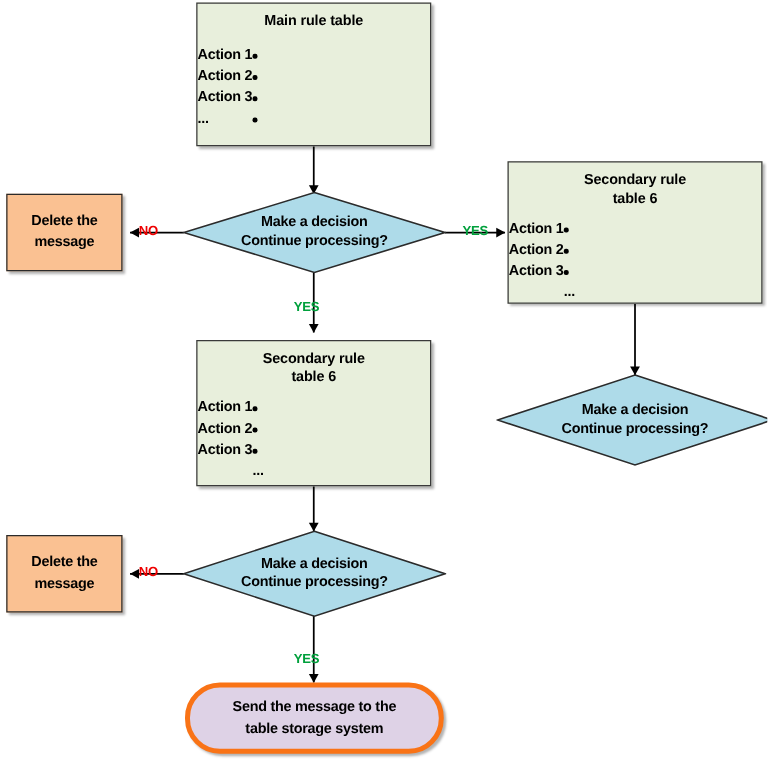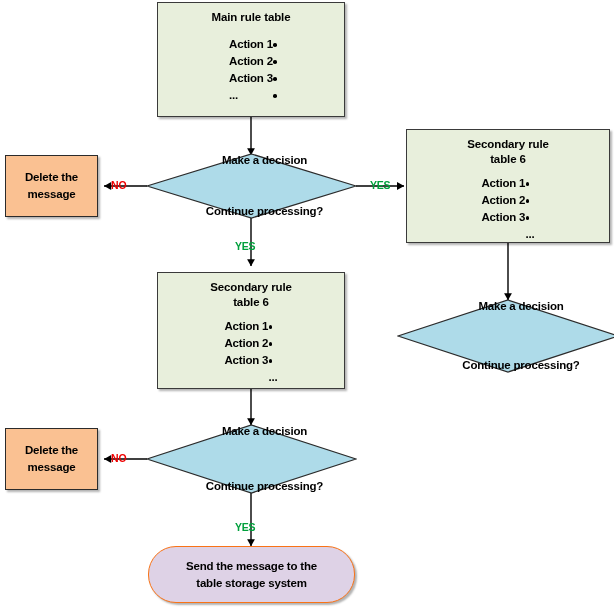--- a/index.html
+++ b/index.html
@@ -27,21 +27,20 @@
     pointer-events: none;
   }
   .node {
     position: absolute;
     box-sizing: border-box;
     display: flex;
     flex-direction: column;
     justify-content: center;
     color: #000000;
     font-weight: bold;
-    align-items: center;
   }
 
   
   .rule-table {
     background: #e8efdc;
     border: 1px solid #3a3a3a;
     box-shadow: 2px 2px 2px rgba(0,0,0,0.30);
     justify-content: flex-start;
     padding-top: 7px;
   }
@@ -83,28 +82,28 @@
   .diamond-wrap {
     position: absolute;
   }
   .diamond-wrap svg.shape {
     position: absolute;
     left: 0;
     top: 0;
   }
   .diamond-wrap .dlabel {
     position: absolute;
-    left: 13px;
+    left: 0;
     top: 0;
     width: 100%;
     height: 100%;
     display: flex;
     flex-direction: column;
     align-items: center;
-    justify-content: space-between;
+    justify-content: center;
     font-size: 11.5px;
     font-weight: bold;
     line-height: 15px;
     text-align: center;
     letter-spacing: -0.2px;
     color: #000;
   }
 
   
   .delete-box {
@@ -113,21 +112,21 @@
     box-shadow: 2px 2px 2px rgba(0,0,0,0.30);
     align-items: center;
     justify-content: center;
     font-size: 11.5px;
     line-height: 17px;
     text-align: right;
     letter-spacing: -0.2px;
   }
   .store-box {
     background: #ded2e6;
-    border: 1px solid #f97316;
+    border: 4px solid #f97316;
     border-radius: 28px;
     box-shadow: 2px 2px 2px rgba(0,0,0,0.30);
     align-items: center;
     justify-content: center;
     font-size: 11.5px;
     line-height: 17px;
     text-align: center;
     letter-spacing: -0.2px;
   }
 

